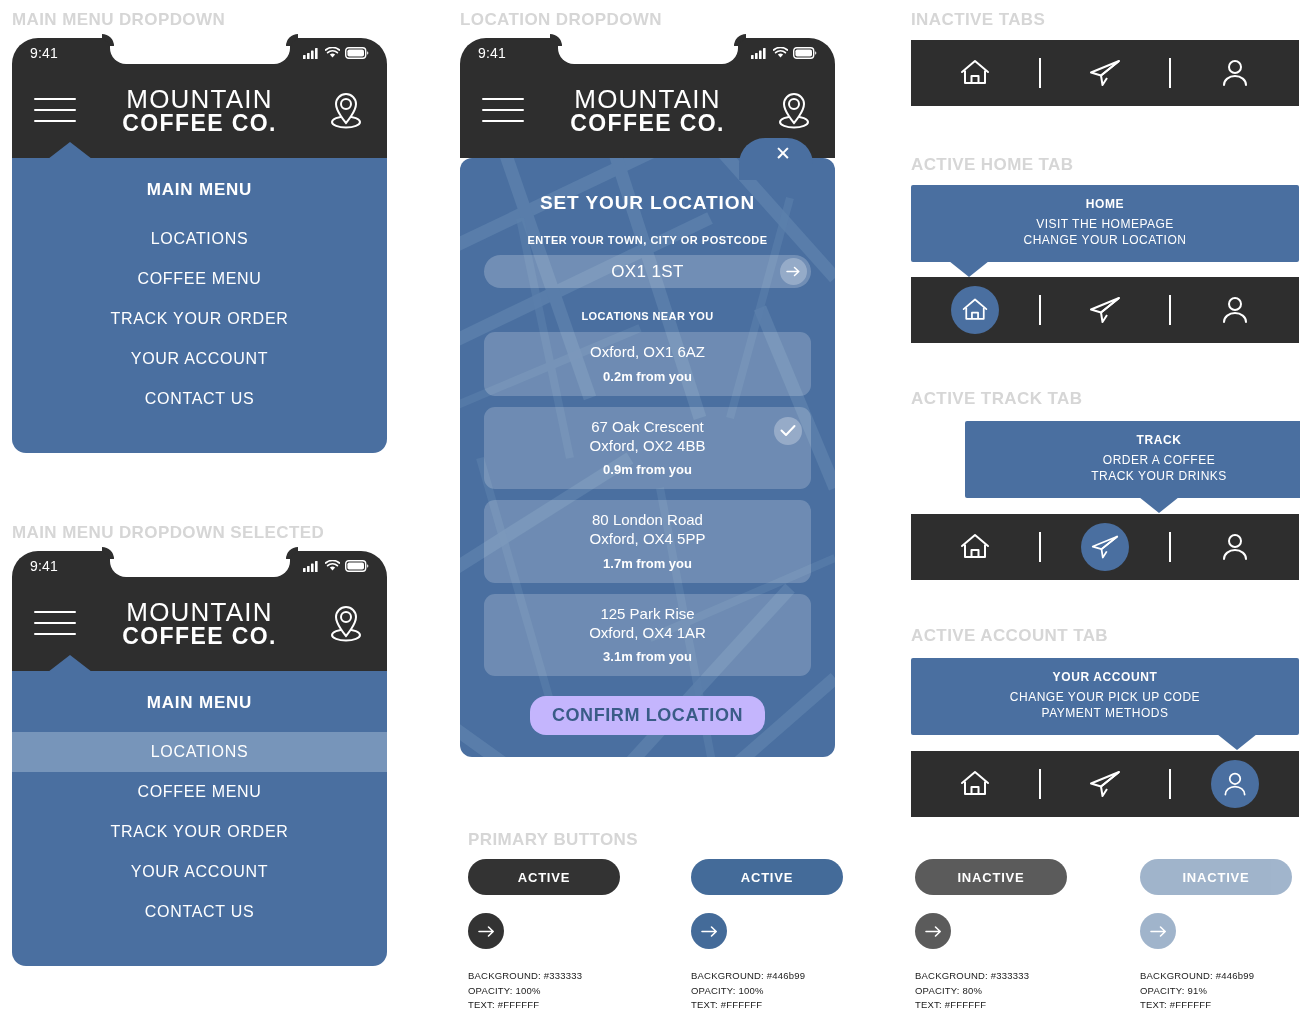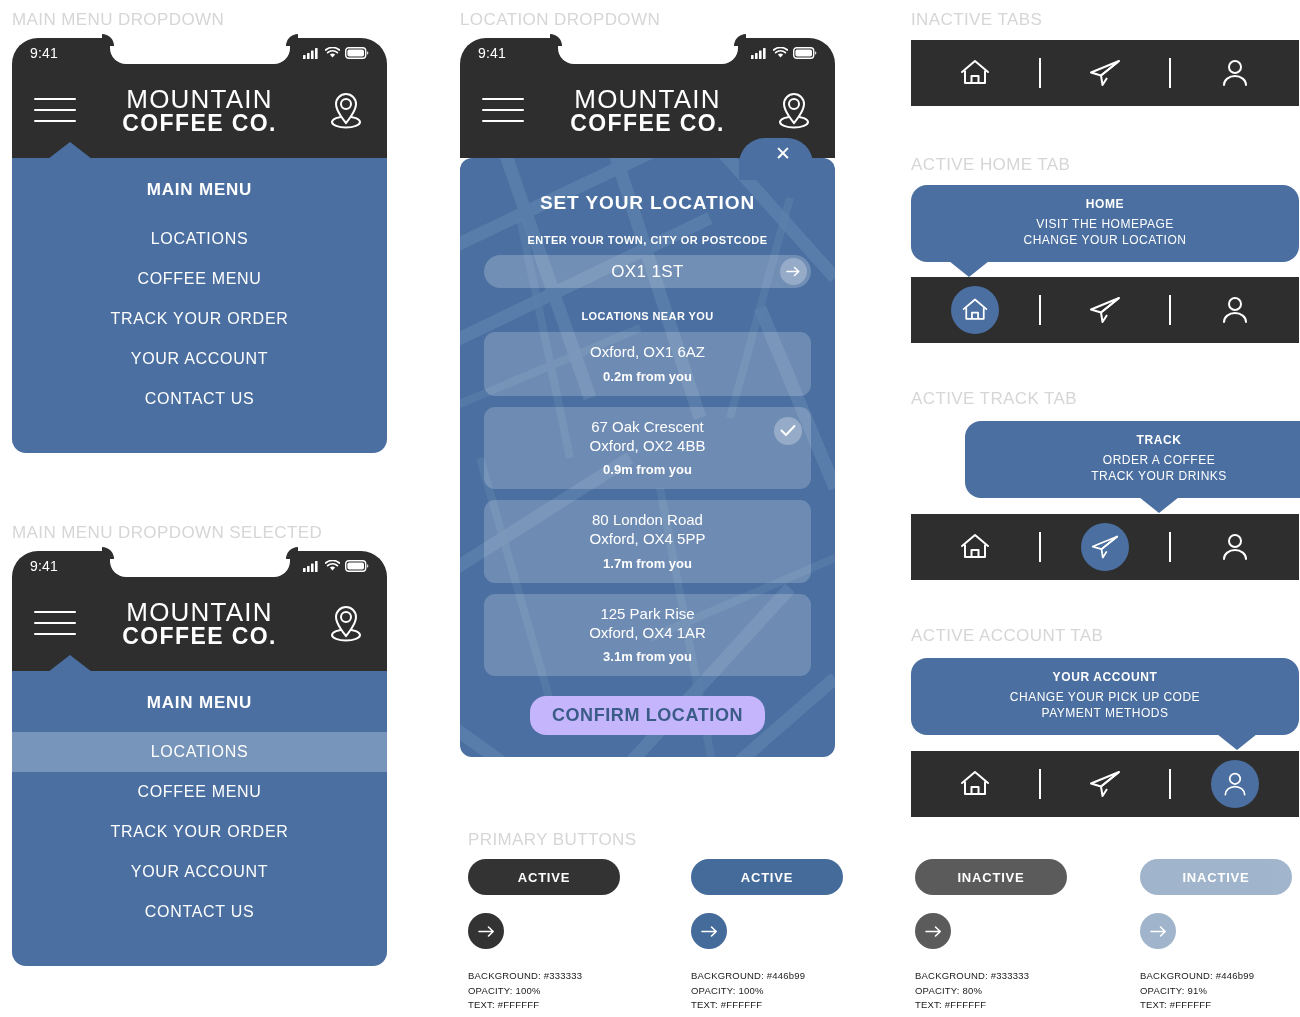--- a/index.html
+++ b/index.html
@@ -6,21 +6,21 @@
   body {
     width: 1300px; height: 1017px;
     background: #ffffff;
     font-family: "Liberation Sans", sans-serif;
     position: relative;
     overflow: hidden;
   }
   .section-heading {
     position: absolute;
     font-size: 17px;
-    font-weight: normal;
+    font-weight: bold;
     letter-spacing: 0.4px;
     color: #d6d6d6;
     text-transform: uppercase;
     white-space: nowrap;
   }
 
   
   .phone { position: absolute; width: 375px; }
   .phone-header {
     position: relative;
@@ -188,21 +188,21 @@
   .tab-divider { width: 2px; height: 30px; background: #fff; flex: none; }
   .tab-active-circle {
     width: 48px; height: 48px; border-radius: 50%;
     background: #4a6fa0;
     display: flex; align-items: center; justify-content: center;
   }
   .tooltip {
     position: absolute;
     width: 388px;
     background: #4a6fa0;
-    border-radius: 16px;
+    border-radius: 2px;
     padding: 12px 2px 14px;
     text-align: center;
     color: #fff;
   }
   .tooltip .tt-title { font-size: 12px; font-weight: bold; letter-spacing: 0.6px; margin-bottom: 5px; }
   .tooltip .tt-line { font-size: 12px; letter-spacing: 0.5px; line-height: 1.35; }
   .tt-arrow {
     position: absolute; bottom: -15px;
     width: 0; height: 0;
     border-left: 20px solid transparent;

